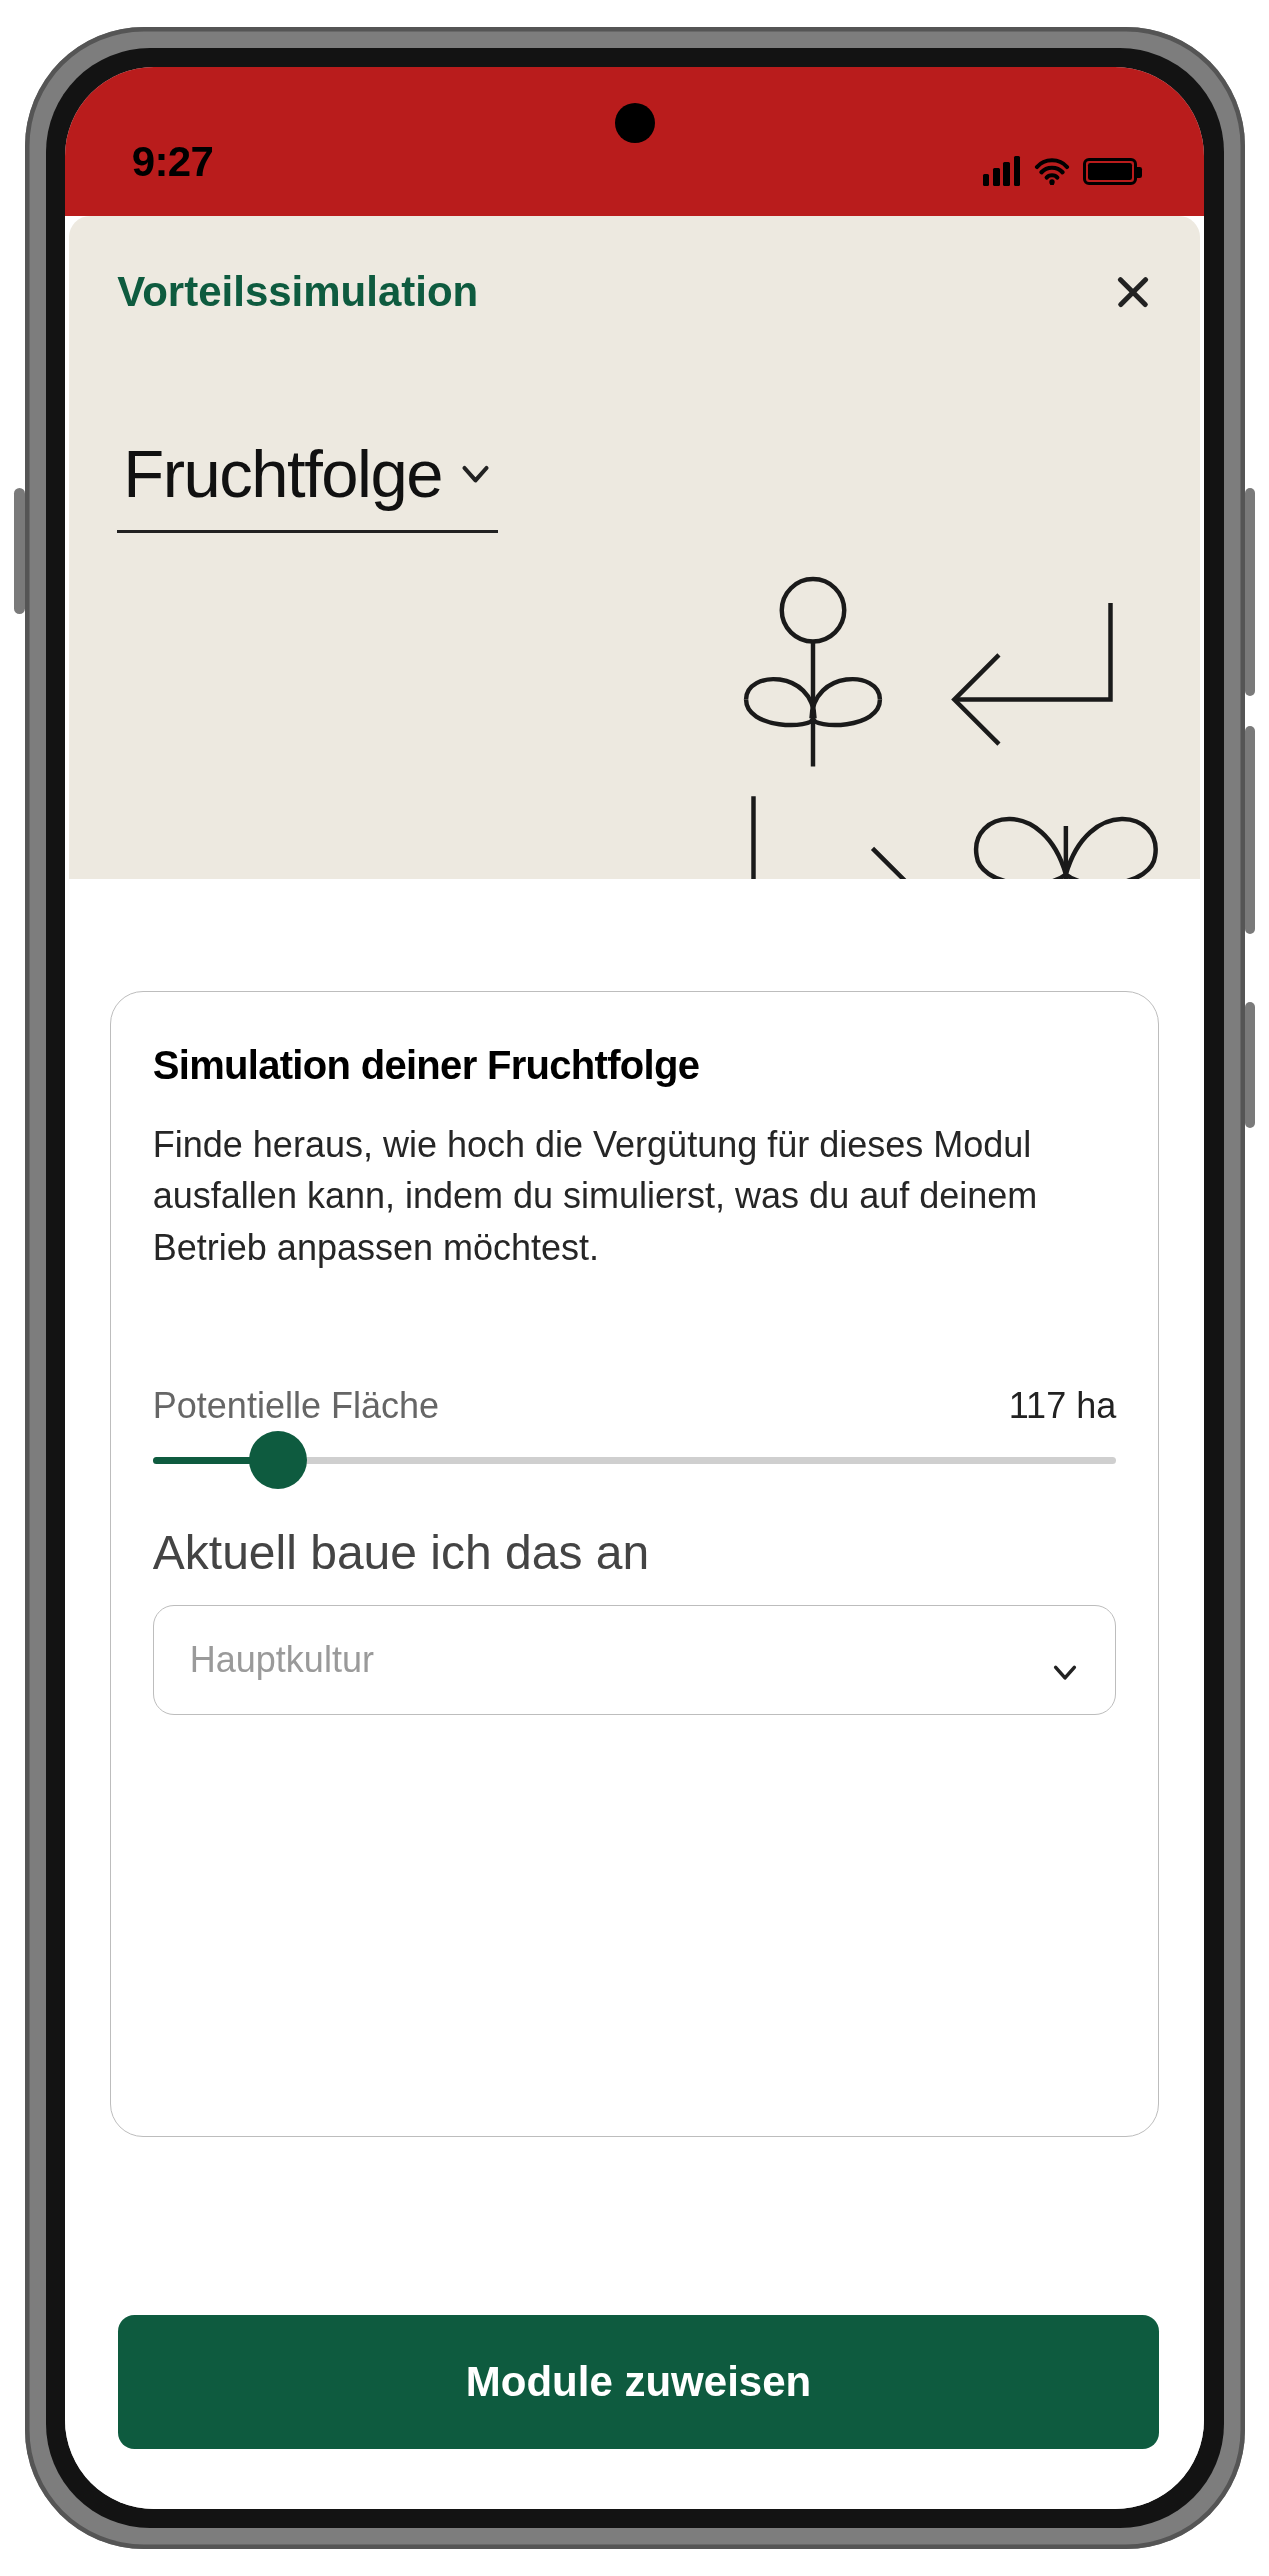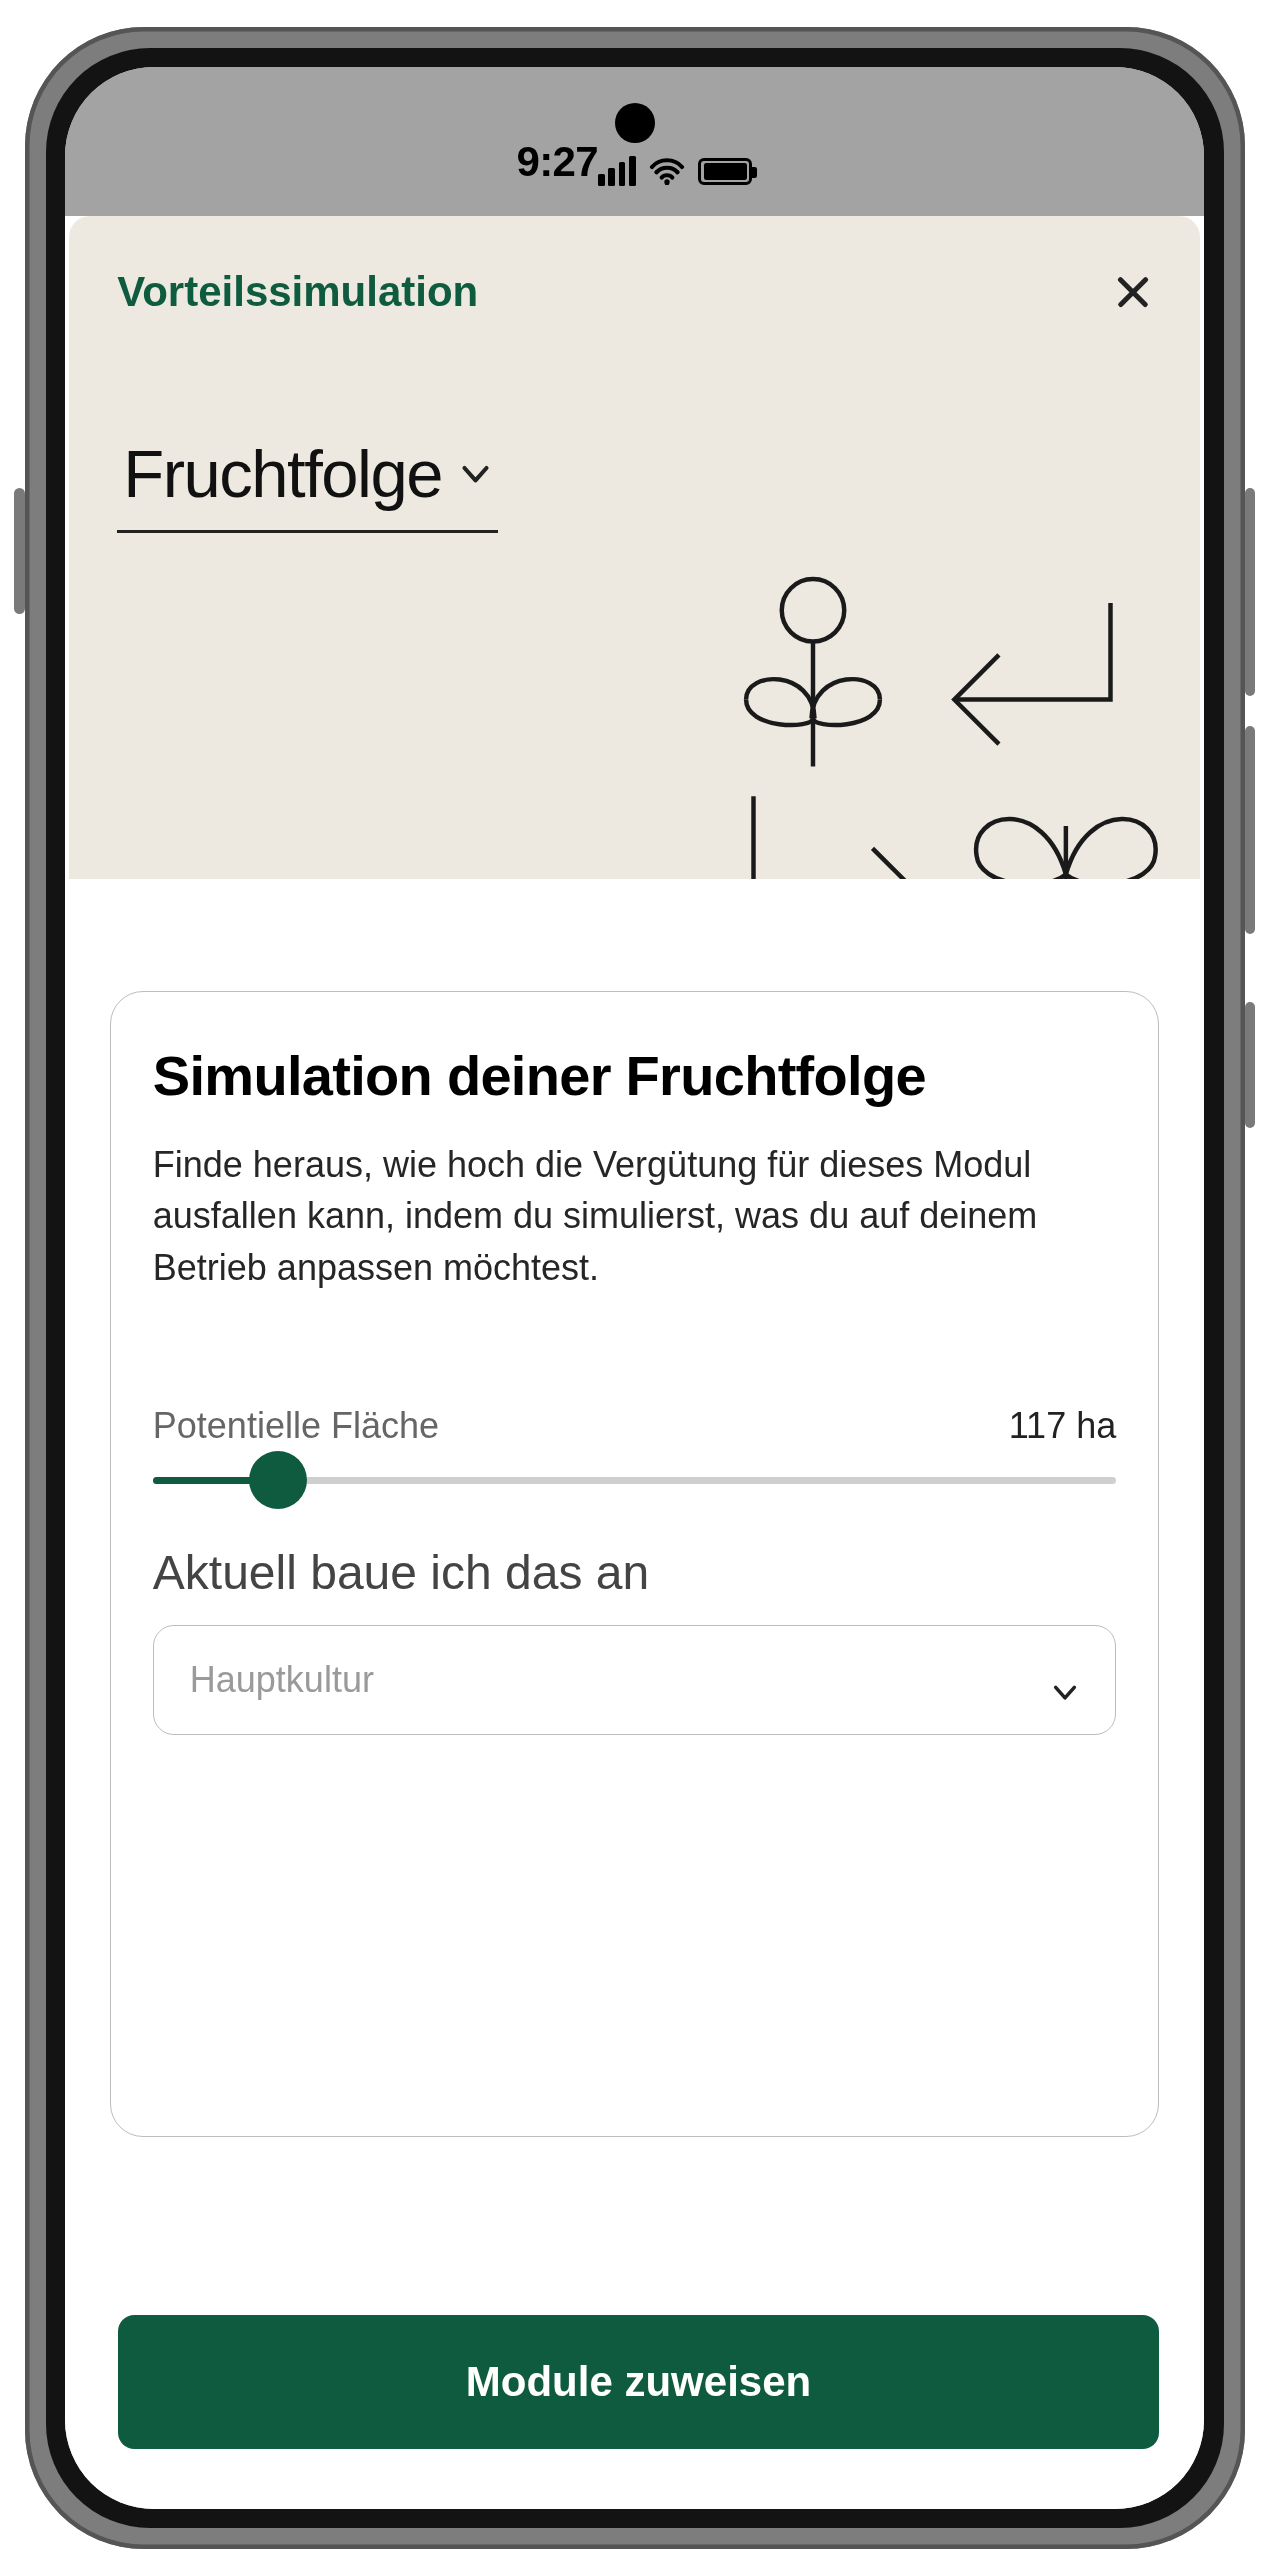--- a/index.html
+++ b/index.html
@@ -34,23 +34,23 @@
   
   .punch {
     position: absolute; top: 36px; left: 50%; transform: translateX(-50%);
     width: 40px; height: 40px; border-radius: 50%;
     background: #000;
   }
   
   
   .status-bar {
     height: 149px; width: 100%;
-    display: flex; align-items: flex-end; justify-content: center;
+    display: flex; align-items: flex-end; justify-content: space-between;
     padding: 0 67px 30px 67px;
-    background: #a3a3a3;
+    background: #b91c1c;
   }
   .status-time { font-size: 42px; font-weight: 600; letter-spacing: -0.7px; }
   .status-right { display: flex; align-items: center; gap: 13.4px; }
   .signal-bars { display: flex; align-items: flex-end; gap: 3.7px; }
   .signal-bars span { width: 6.7px; background: #000; border-radius: 1.5px; }
   .signal-bars span:nth-child(1){height:12px}
   .signal-bars span:nth-child(2){height:18px}
   .signal-bars span:nth-child(3){height:24px}
   .signal-bars span:nth-child(4){height:30px}
   .wifi { width: 36px; height: 27px; position: relative; }
@@ -110,21 +110,21 @@
     position: relative;
   }
   .card {
     margin-top: 112px;
     border: 1.5px solid #bdbdbd;
     border-radius: 33px;
     padding: 51px 42px 30px 42px;
     background: #fff;
     min-height: 1146px;
   }
-  .card-title { font-size: 56px; font-weight: 700; margin-bottom: 31px; letter-spacing:-0.7px; }
+  .card-title { font-size: 40px; font-weight: 700; margin-bottom: 31px; letter-spacing:-0.7px; }
   .card-desc  { font-size: 36px; line-height: 1.42; color:#262626; }
   
   .slider-block { margin-top: 112px; }
   .slider-labels { display:flex; justify-content: space-between; font-size: 36px; color:#666; margin-bottom: 30px; text-align: right; }
   .slider-labels .val { color:#222; }
   .slider-track {
     position: relative; height: 7.4px; background:#cfcfcf; border-radius:3.7px;
   }
   .slider-fill { position:absolute; left:0; top:0; bottom:0; background:#0e5b3f; border-radius:3.7px; width:13%; }
   .slider-thumb {

